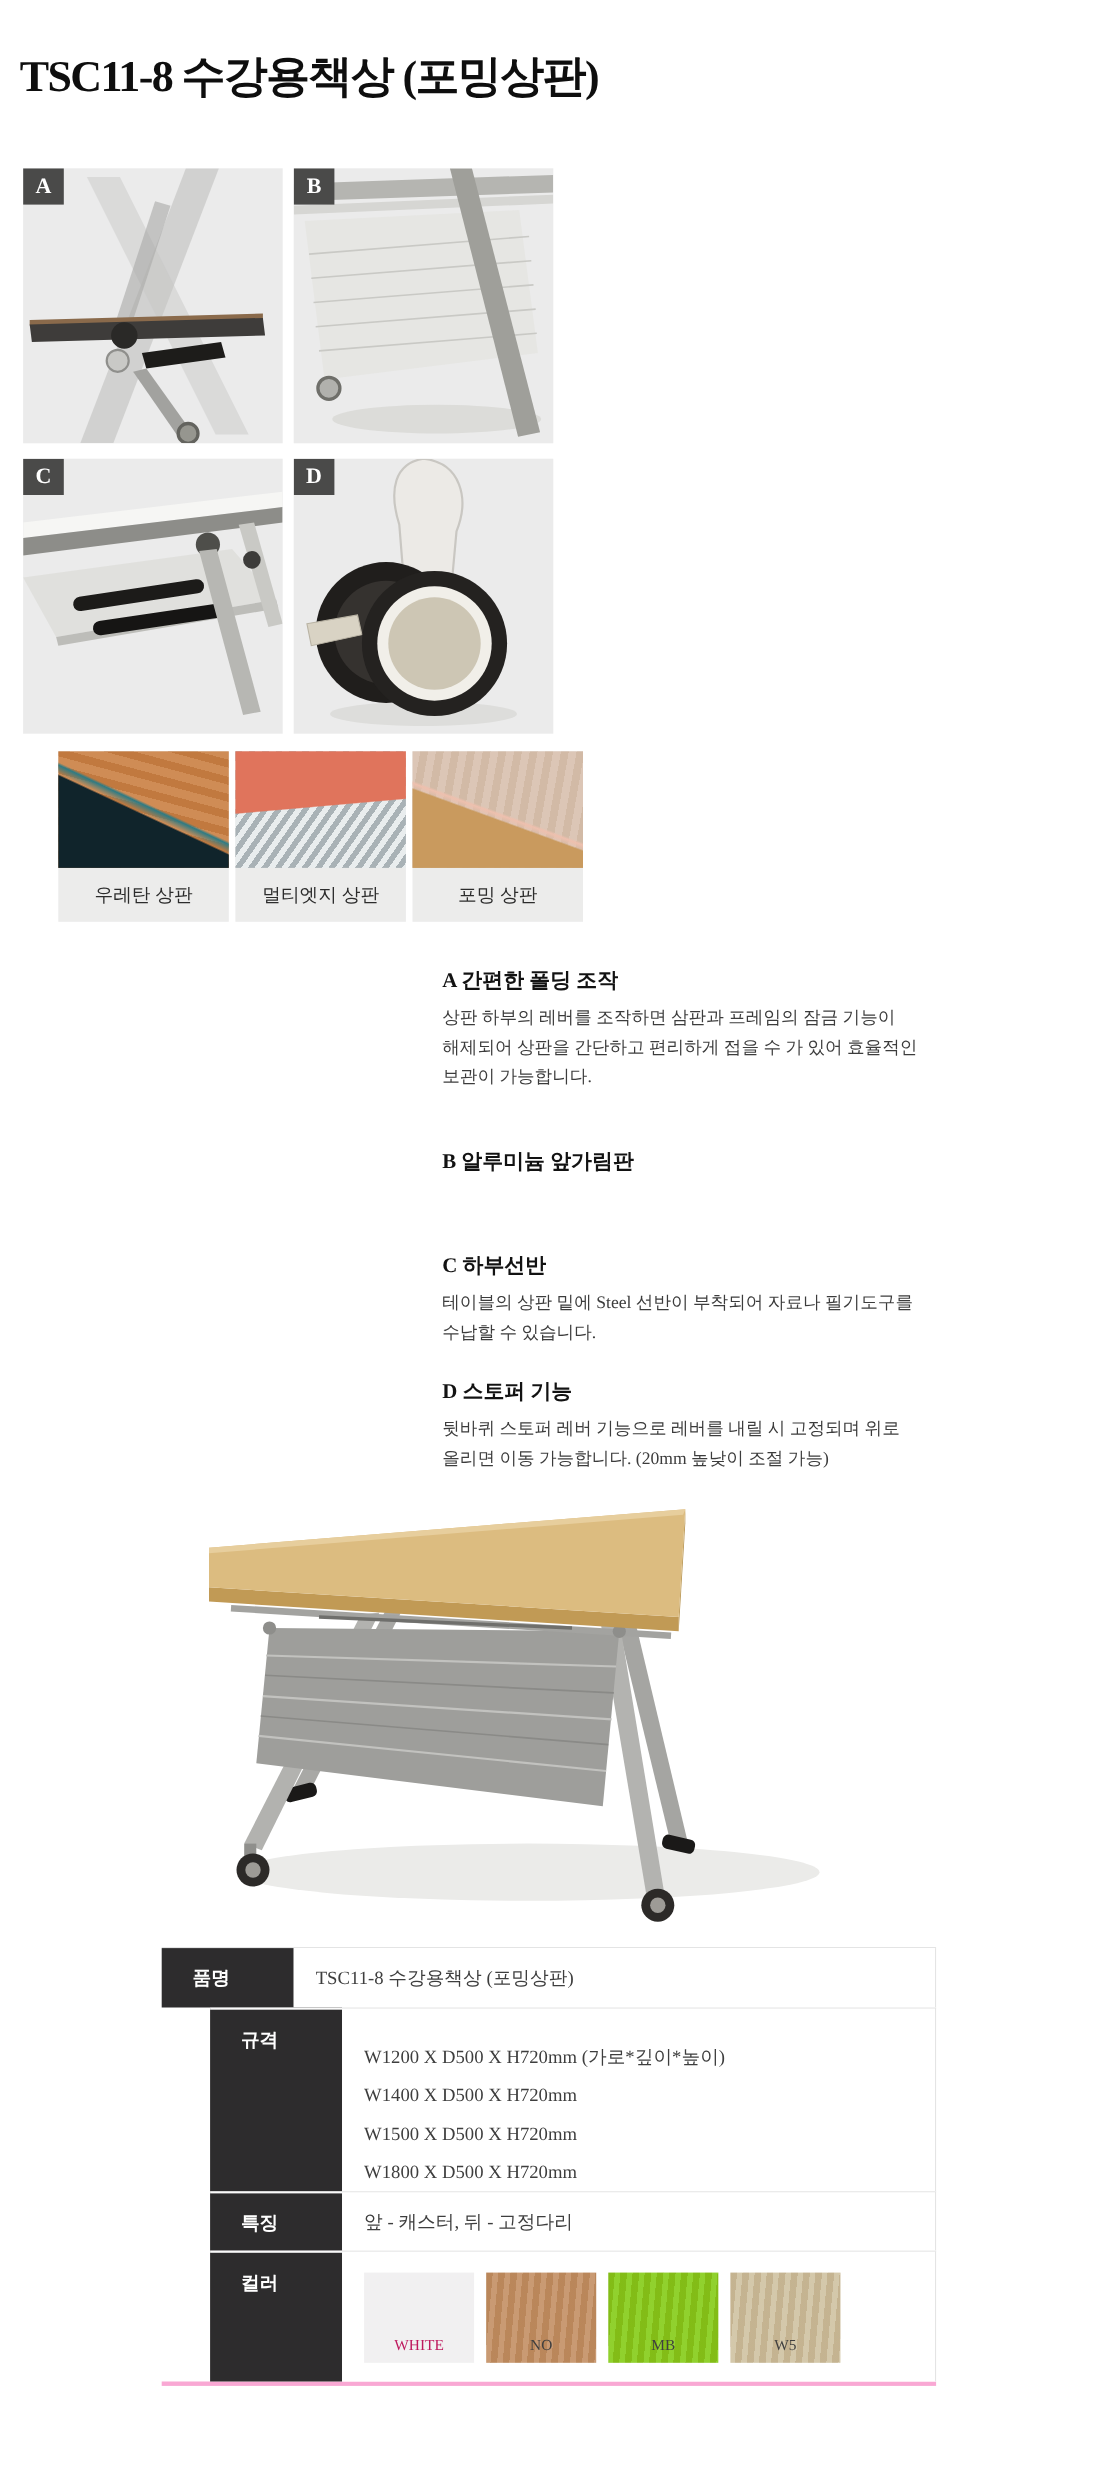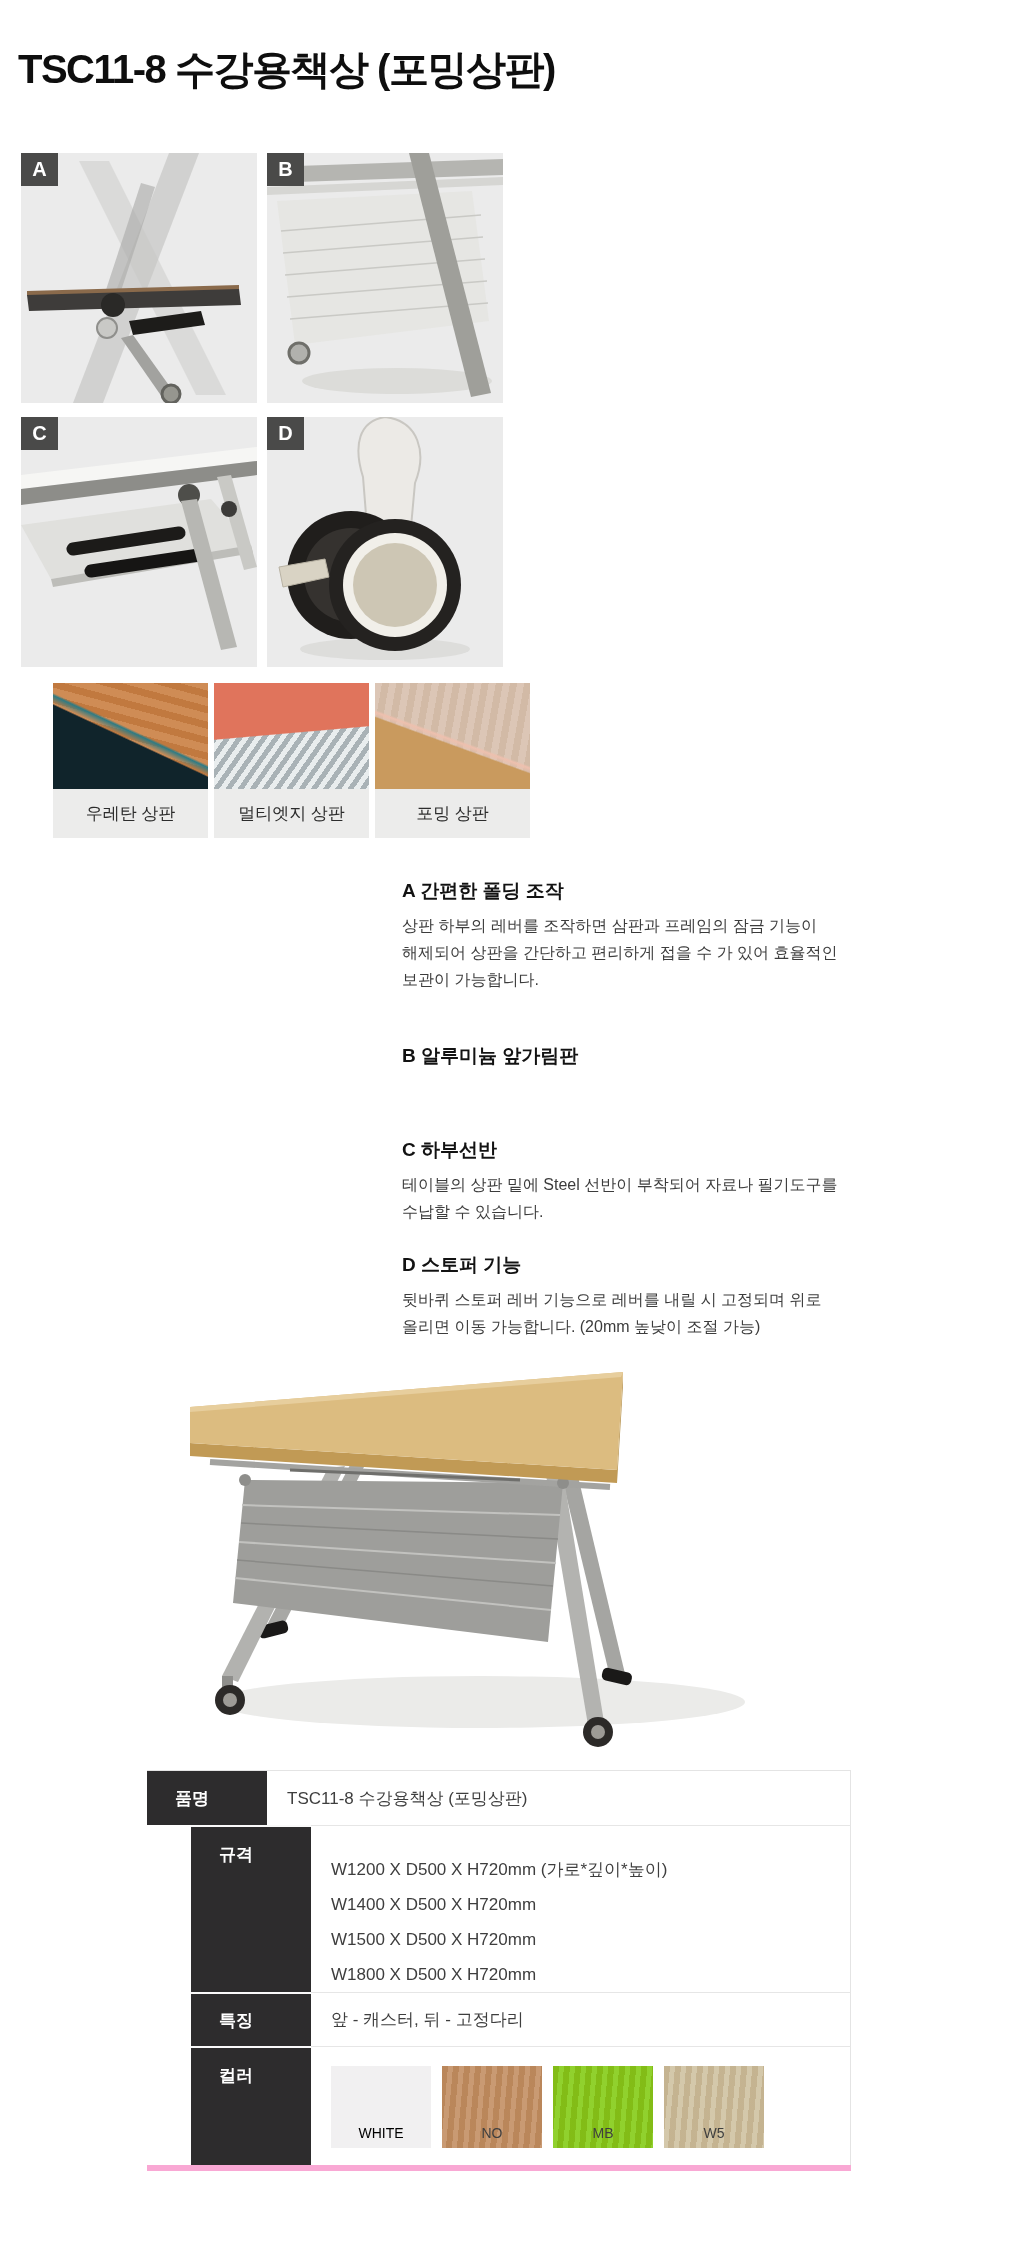--- a/index.html
+++ b/index.html
@@ -1,17 +1,17 @@
 <!DOCTYPE html>
 <html><head>
 <meta charset="utf-8">
 <style>
   html,body{margin:0;padding:0;background:#fff;}
   .page{position:relative;width:1017px;height:2265px;background:#ffffff;
-        font-family:Liberation Sans, sans-serif;overflow:hidden;}
+        font-family:Liberation Serif, serif;overflow:hidden;}
 
   
   .title{position:absolute;left:18px;top:42px;margin:0;font-size:40px;font-weight:800;
          color:#0e0e0e;letter-spacing:-1.5px;white-space:nowrap;}
 
   
   .tile{position:absolute;width:236px;height:250px;background:#ebebeb;overflow:hidden;}
   .tile svg{position:absolute;left:0;top:0;}
   .tile-label{position:absolute;left:0;top:0;width:37px;height:33px;background:#4a4a49;
               color:#fff;font-size:20px;font-weight:700;display:flex;align-items:center;
@@ -41,41 +41,41 @@
   .feature{position:absolute;left:402px;width:490px;}
   .feature h3{margin:0 0 8px 0;font-size:19px;font-weight:700;color:#121212;}
   .feature p{margin:0;font-size:16px;line-height:27px;color:#3c3c3c;white-space:pre-line;}
   #featA{top:878px;} #featB{top:1024px;margin-top:19px;} #featC{top:1137px;} #featD{top:1252px;}
 
   
   .product{position:absolute;left:150px;top:1350px;width:630px;height:400px;}
 
   
   .spec{position:absolute;left:147px;top:1770px;width:704px;
-        border-top:1px solid #e4e4e4;border-bottom:6px solid #f9a8d4;}
+        border-top:1px solid #e4e4e4;border-bottom:4px solid #f9a8d4;}
   .spec-row{display:flex;}
   .lab{width:120px;background:#2d2c2d;color:#fff;font-size:17px;font-weight:700;
        padding-left:28px;box-sizing:border-box;display:flex;align-items:center;flex:none;}
   .lab.top{align-items:flex-start;padding-top:16px;}
   .spec-row:not(:first-child) .lab{border-top:2px solid #fafafa;margin-left:44px;}
   .val{flex:1;background:#fff;border-right:1px solid #e4e4e4;box-sizing:border-box;
        padding-left:20px;font-size:17px;color:#3e3e3e;}
   .spec-row:not(:first-child) .val{border-top:1px solid #e6e6e6;}
   .row-h54{height:54px;} .row-h167{height:167px;} .row-h119{height:119px;}
   .val.center{display:flex;align-items:center;}
   .val.sizes{padding-top:26px;}
   .val.sizes p{margin:0;line-height:35px;font-size:17px;color:#3e3e3e;}
   .val.chips{padding-top:19px;display:flex;gap:11px;}
   .chip{width:100px;height:82px;position:relative;flex:none;}
   .chip.wood::after{content:"";position:absolute;inset:0;
       background:repeating-linear-gradient(95deg, rgba(121,74,28,0.12) 0px, rgba(121,74,28,0.12) 6px,
                  rgba(255,255,255,0.10) 6px, rgba(255,255,255,0.10) 11px);}
   .chip-code{position:absolute;left:0;right:0;bottom:7px;text-align:center;font-size:14px;
              color:#3f3f3f;z-index:1;}
-  .chip.white .chip-code{color:#000000;}
+  .chip.white .chip-code{color:#be185d;}
 </style>
 </head>
 <body>
 
 <div class="page">
 
   <h1 class="title">TSC11-8 수강용책상 (포밍상판)</h1>
 
   <div class="tile" id="tileA">
     <span class="tile-label">A</span>

